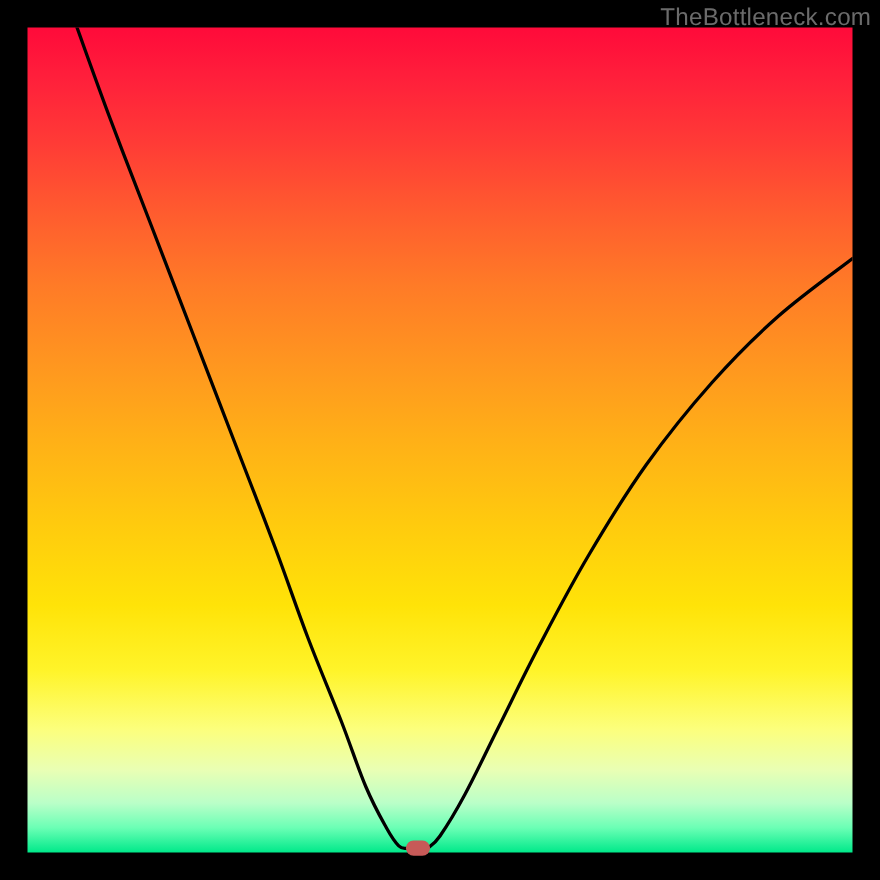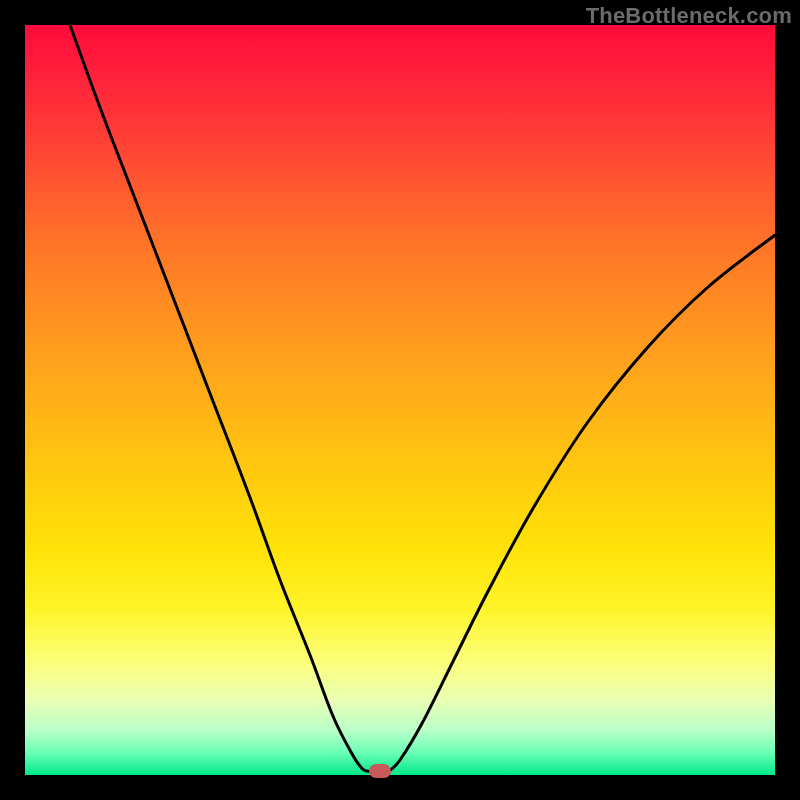--- a/index.html
+++ b/index.html
@@ -40,21 +40,21 @@
       #6bffb5 97%,
       #00e98a 100%
     );
   }
   .watermark {
     position: absolute;
     top: 3px;
     right: 8px;
     color: #6b6b6b;
     font-size: 22px;
-    font-weight: 700;
+    font-weight: 400;
     letter-spacing: 0.2px;
     user-select: none;
   }
   .curve {
     position: absolute;
     left: 0;
     top: 0;
     width: 750px;
     height: 750px;
   }

